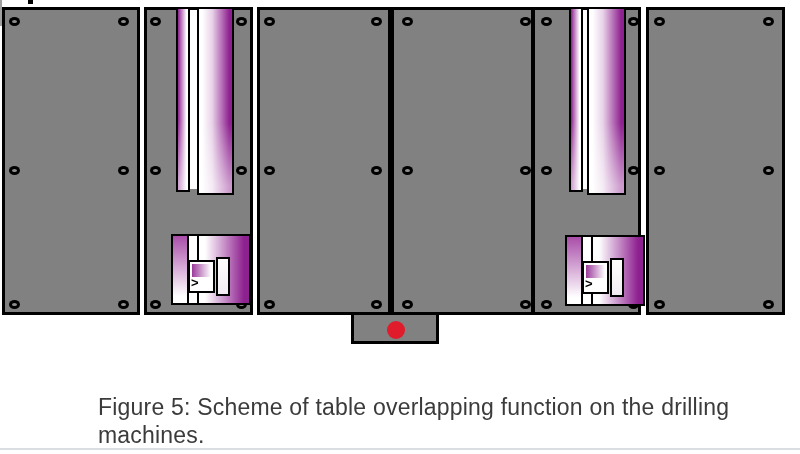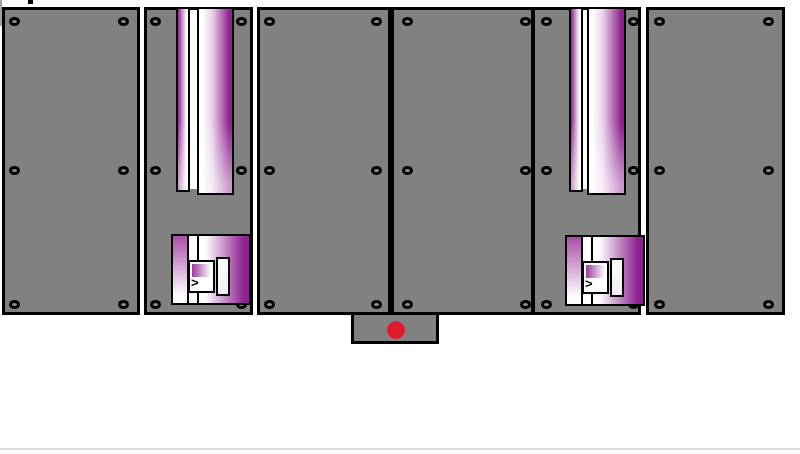--- a/index.html
+++ b/index.html
@@ -141,14 +141,18 @@
         <div class="c-inner">
           <div class="c-mini"></div>
           <div class="c-arrow">&gt;</div>
         </div>
         <div class="c-step"></div>
       </div>
       <div class="base-tab" style="left: 351px; top: 312px; width: 88px; height: 32px;">
         <div class="red-dot" style="left: 33px; top: 6px; width: 18px; height: 18px;"></div>
       </div>
     </div>
+  <div class="caption">
+    <div>Figure 5: Scheme of table overlapping function on the drilling</div>
+    <div>machines.</div>
+  </div>
   <div class="bottom-divider"></div>
 </div>
 
 </body></html>

